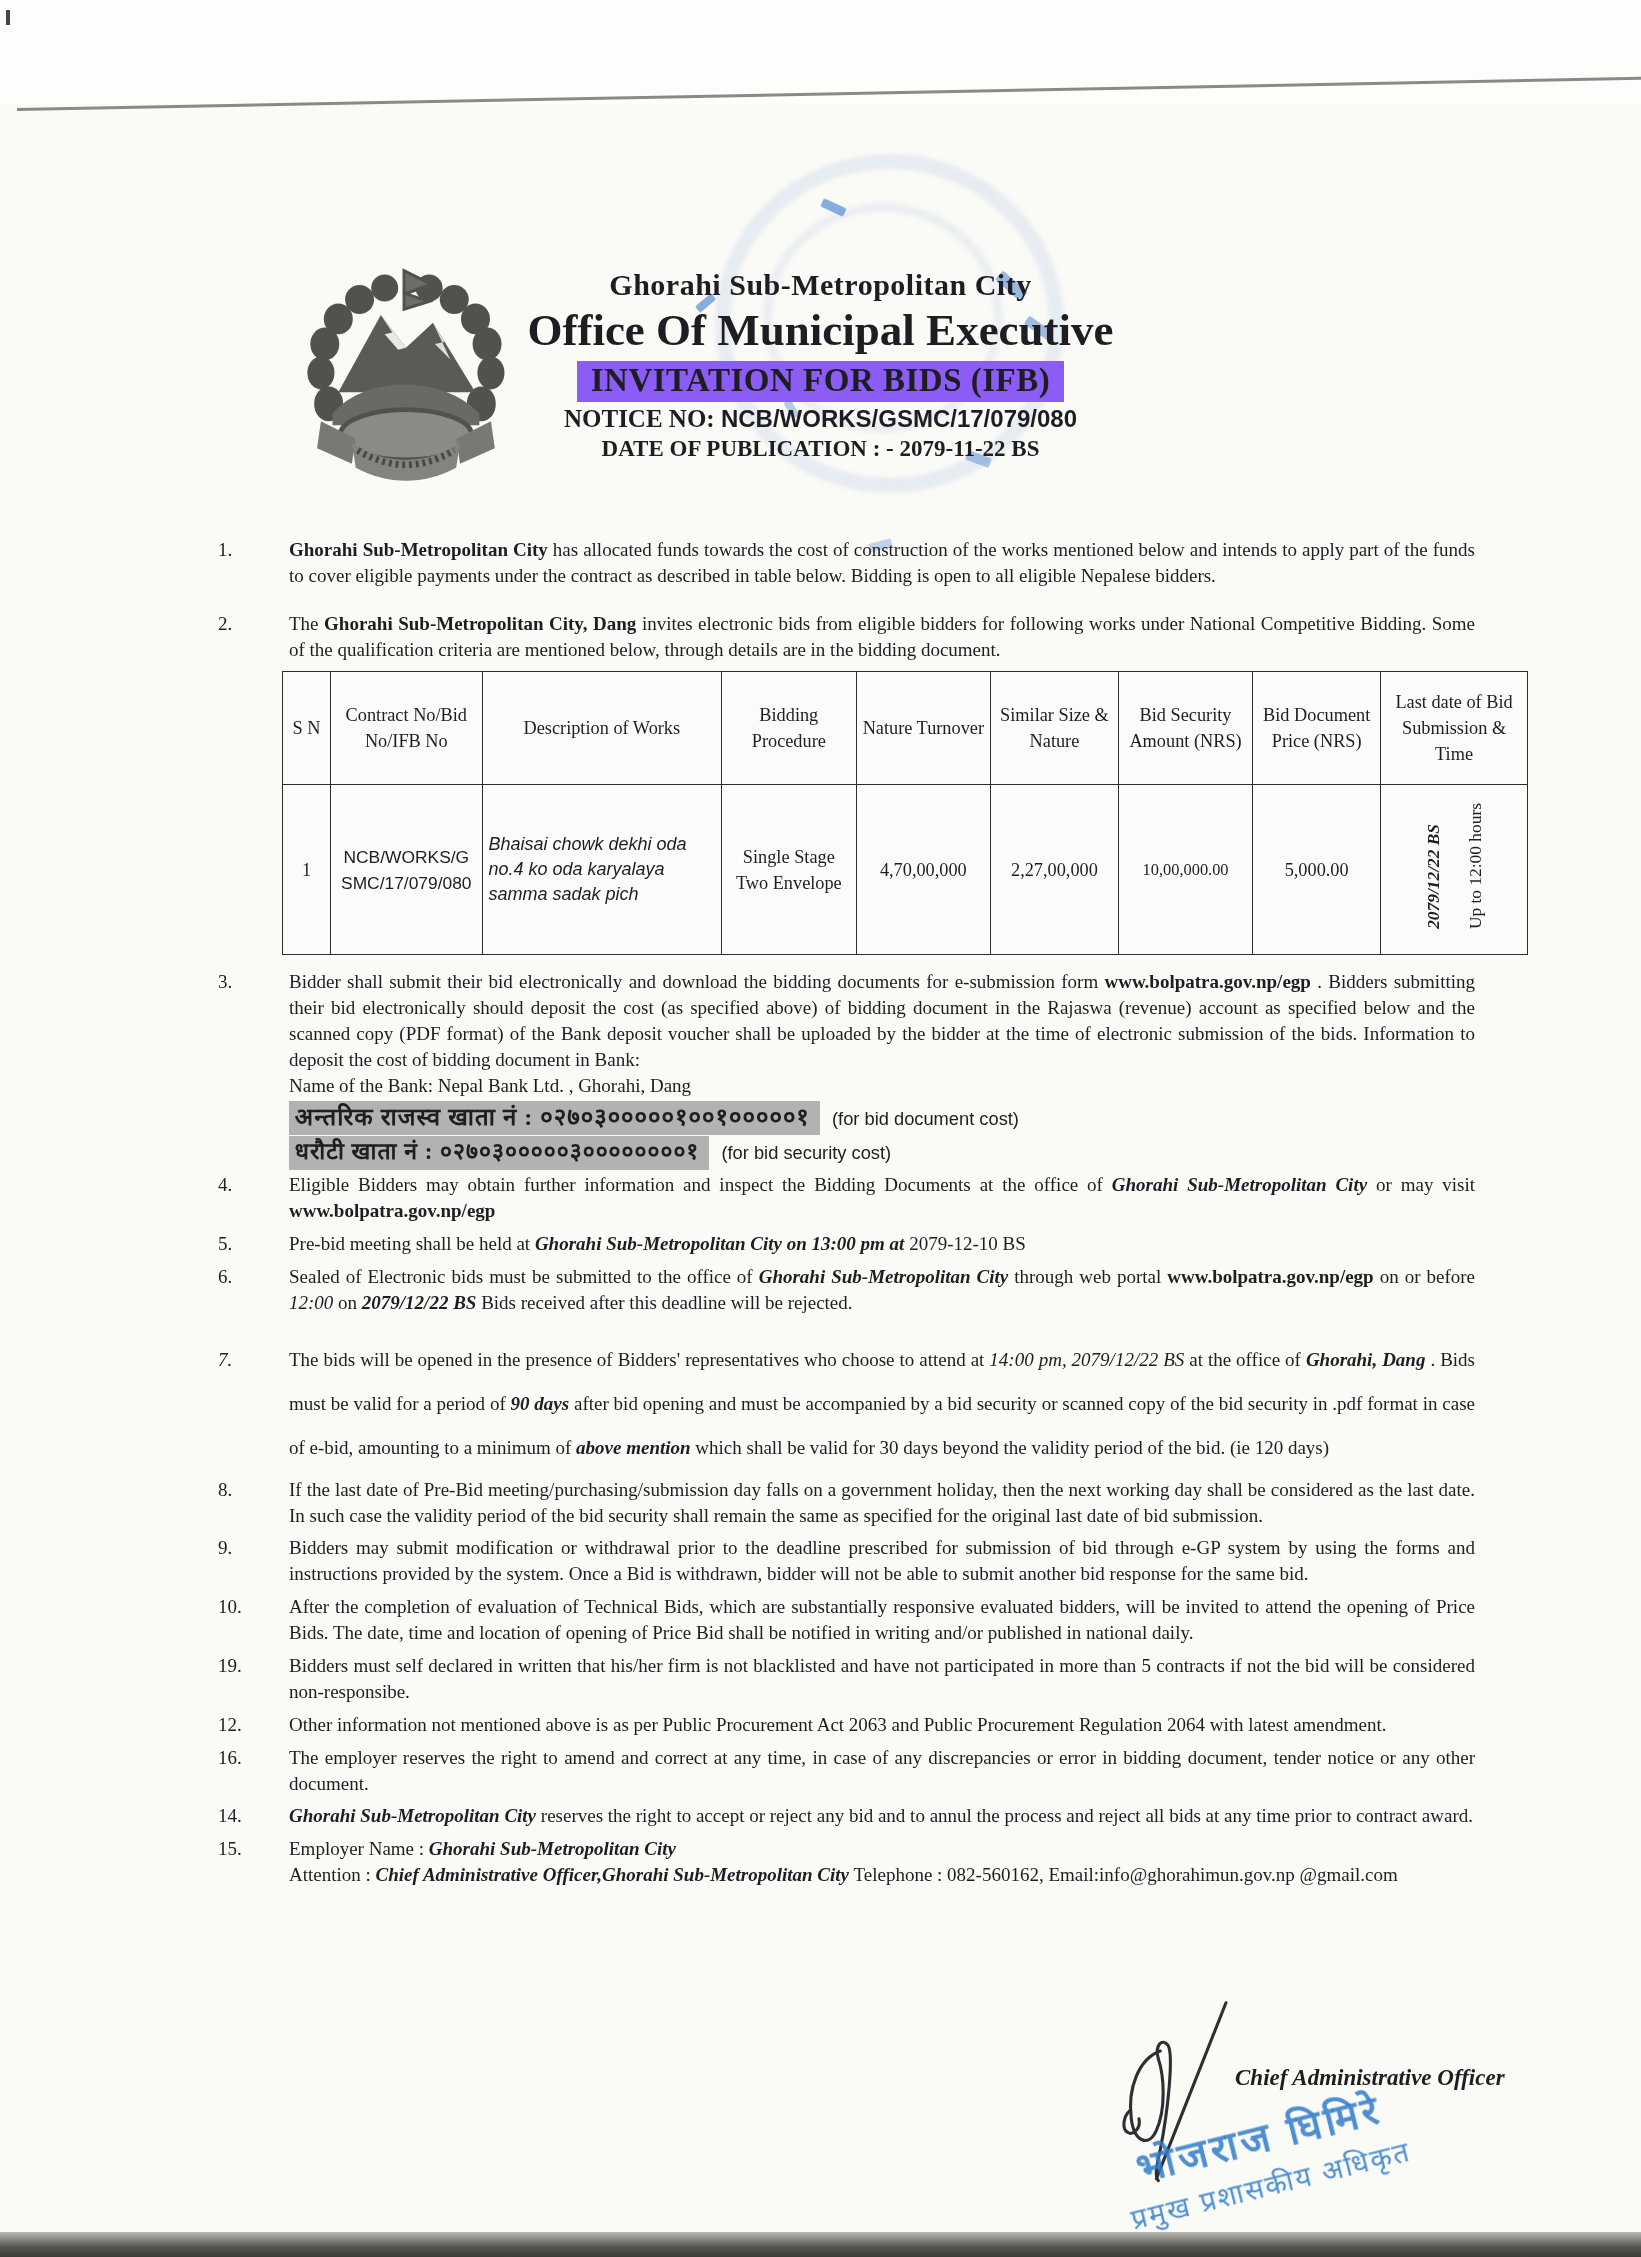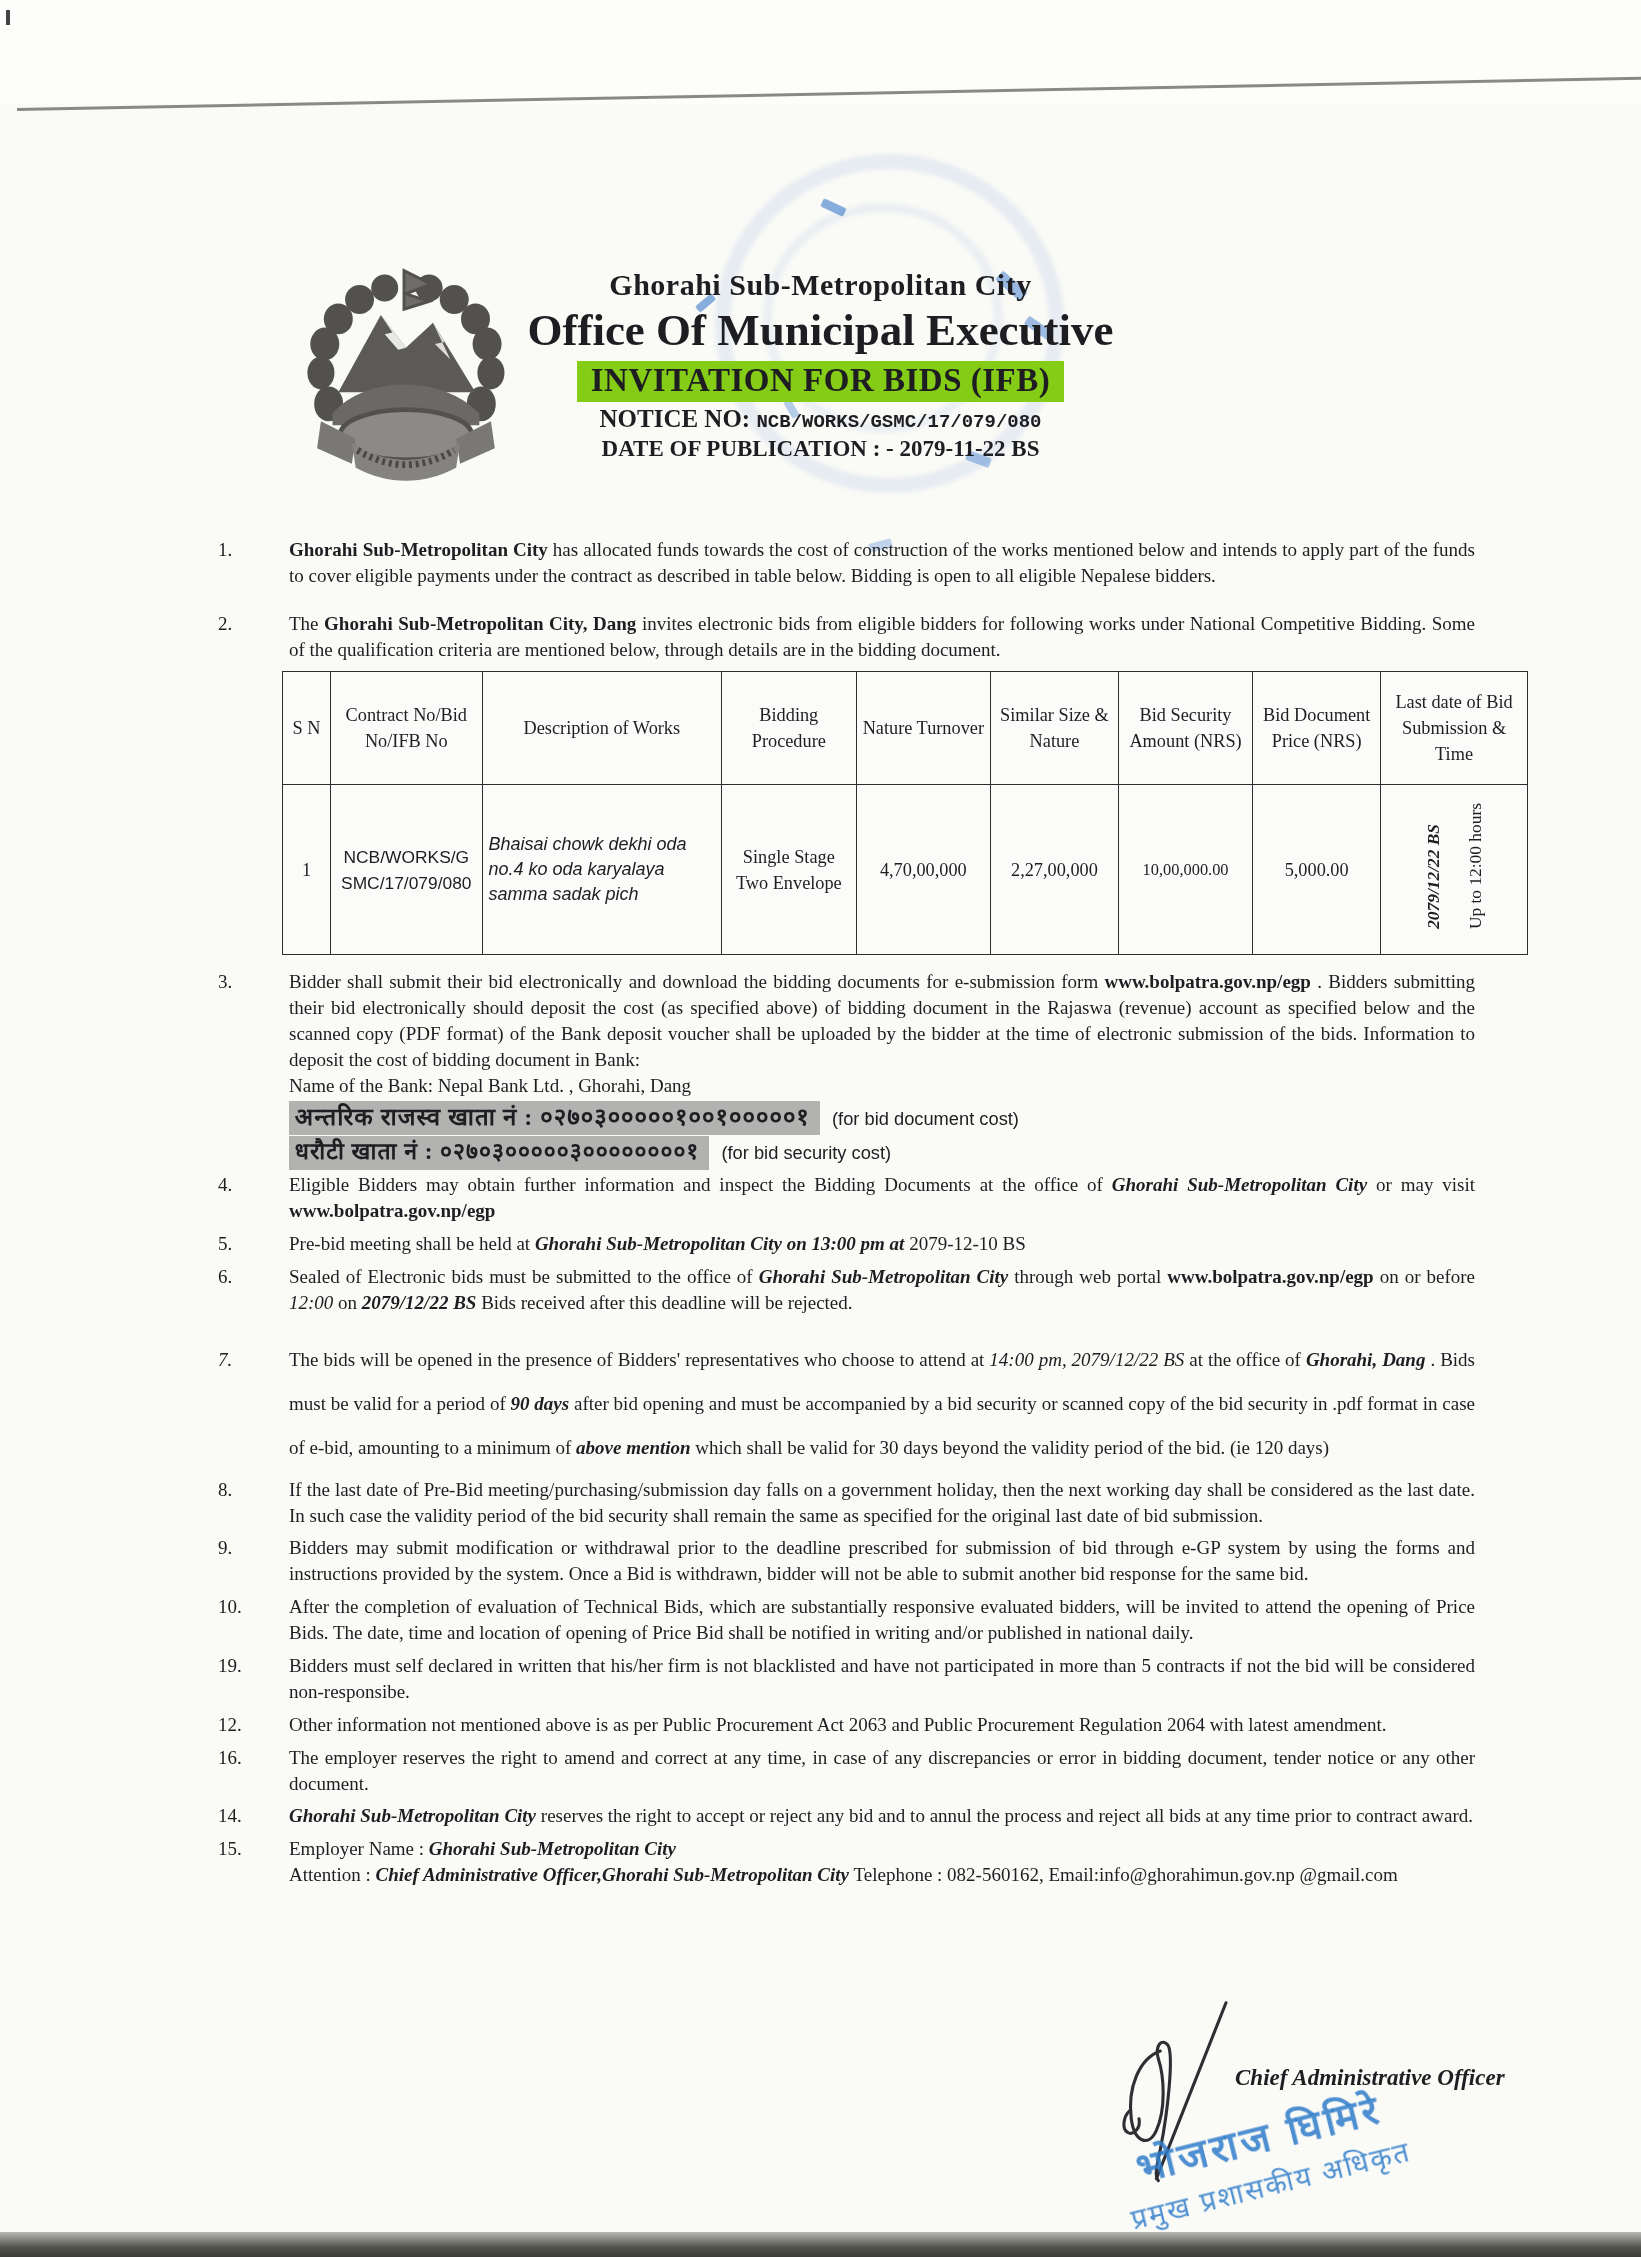--- a/index.html
+++ b/index.html
@@ -14,24 +14,24 @@
   .edge-top-shadow{position:absolute; top:0; left:0; right:0; height:104px; background:#ffffff; opacity:.55;}
   .edge-bottom{position:absolute; bottom:0; left:0; right:0; height:25px;
     background:linear-gradient(#b9b9b4, #55554f 60%, #3c3c38);}
   .corner-mark{position:absolute; top:9.7px; left:5.8px; width:3.9px; height:15.4px; background:#444;}
 
   
   .header{position:absolute; top:268px; left:0; width:100%; text-align:center;}
   .h-line1{font-size:30px; font-weight:bold; letter-spacing:0.5px;}
   .h-line2{font-size:45px; font-weight:bold; margin-top:1.9px;text-align:center;}
   .h-line3{font-size:29px; font-weight:bold; margin-top:1.9px;}
-  .h-title{display:inline-block; font-size:33px; font-weight:bold; background:#84cc16;
+  .h-title{display:inline-block; font-size:33px; font-weight:bold; background:#8b5cf6;
     padding:1px 13.5px 2.9px 13.5px; margin-top:4.8px; letter-spacing:0.5px;}
   .h-notice{font-size:25px; font-weight:bold; margin-top:3.9px;}
-  .h-notice .sans{font-family:Liberation Mono, monospace; font-size:19px;}
+  .h-notice .sans{font-family:Liberation Sans, sans-serif; font-size:24px;}
   .h-date{font-size:23px; font-weight:bold; margin-top:2.9px;}
 
   .logo{position:absolute; top:259px; left:288px; width:232px; height:227px;}
 
   
   .stamp-top{position:absolute; top:135px; left:676px; width:415px; height:386px; pointer-events:none;}
   .stamp-top .ring{position:absolute; top:19.3px; left:39px; width:319px; height:309px; border-radius:50%;
     border:15.4px solid rgba(110,150,205,.13); filter:blur(1.9px);}
   .stamp-top .ring2{position:absolute; top:68px; left:87px; width:222px; height:212px; border-radius:50%;
     border:9.7px solid rgba(110,150,205,.10); filter:blur(1.9px);}

